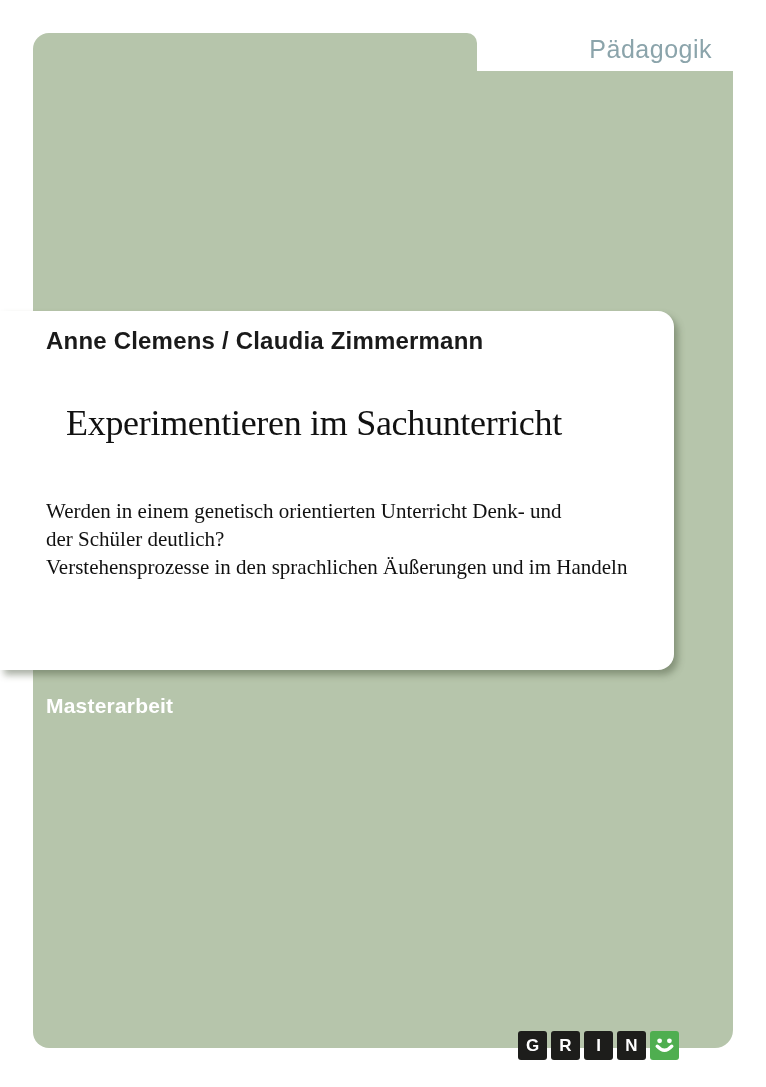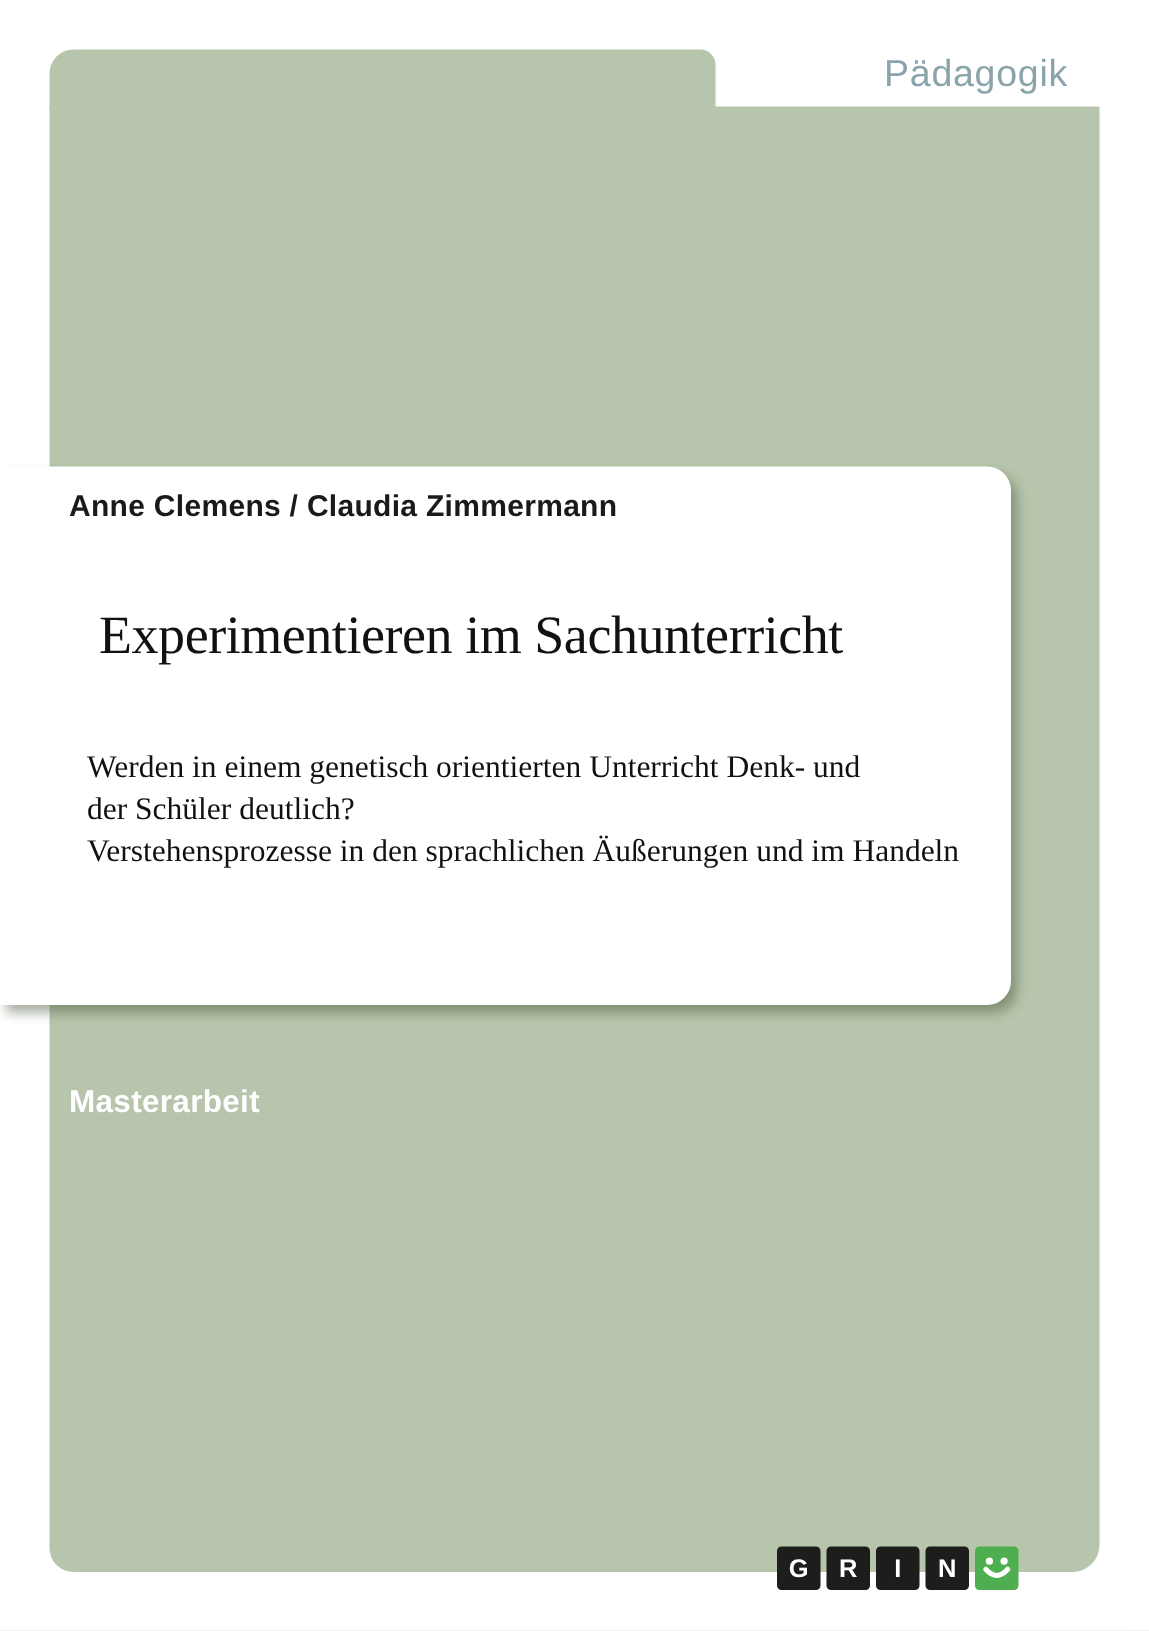--- a/index.html
+++ b/index.html
@@ -24,39 +24,38 @@
     font-size:25px;letter-spacing:.5px;
     color:#8ba4ab;
   }
   .content-box{
     position:absolute;left:0;top:311px;width:674px;height:359px;
     background:#ffffff;border-radius:0 16px 16px 0;
     box-shadow:4px 5px 7px rgba(70,85,60,0.45);
   }
   .authors{
     position:absolute;left:46px;top:327px;
-    font-size:20px;font-weight:bold;color:#1a1a1a;
+    font-size:24px;font-weight:bold;color:#1a1a1a;
     letter-spacing:.2px;
   }
   .book-title{
     position:absolute;left:46px;top:402px;
     font-family:"Liberation Serif",serif;
     font-size:36px;color:#111;letter-spacing:-.3px;margin-left:20px;
   }
   .book-subtitle{
     position:absolute;left:46px;top:497px;
     font-family:"Liberation Serif",serif;
     font-size:21px;line-height:28px;color:#111;
   }
-  .book-subtitle span{display:block;white-space:nowrap;margin-left:12px;}
+  .book-subtitle span{display:block;white-space:nowrap;}
   .doc-type{
     position:absolute;left:46px;top:694px;
     font-size:21px;font-weight:bold;color:#ffffff;
     letter-spacing:.2px;
-    margin-top:29px;
   }
   .grin-logo{
     position:absolute;left:518px;top:1031px;
     display:flex;gap:4px;
   }
   .tile{
     width:29px;height:29px;border-radius:3px;
     background:#1d1d1b;color:#fff;
     display:flex;align-items:center;justify-content:center;
     font-size:17px;font-weight:bold;

